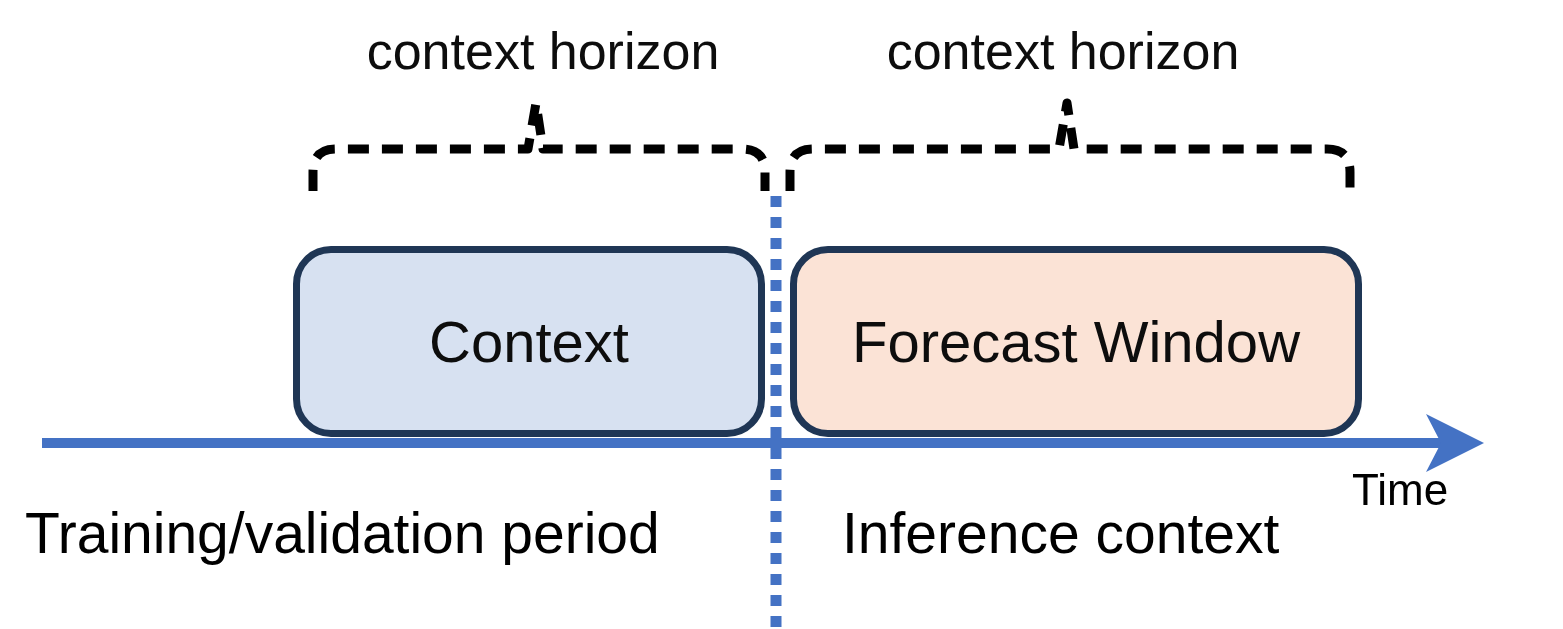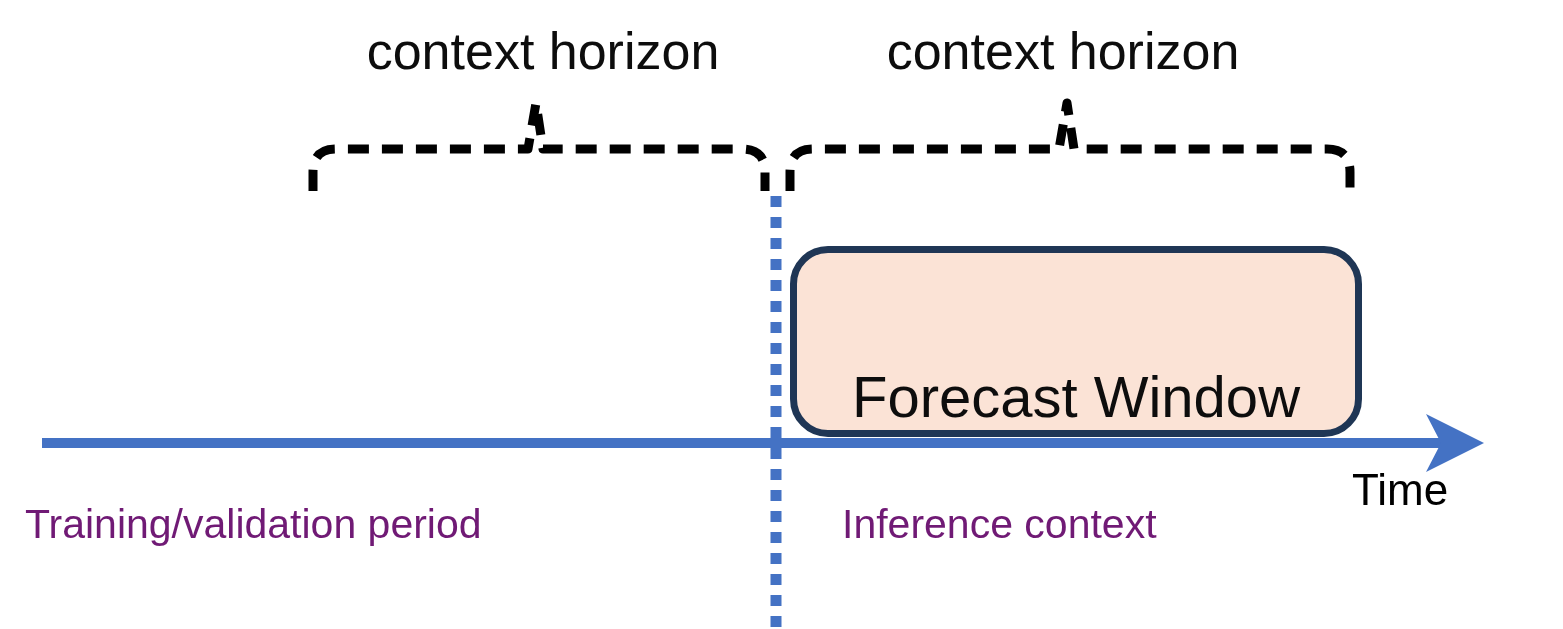--- a/index.html
+++ b/index.html
@@ -74,28 +74,27 @@
   }
   .box.context-box {
     left: 293px;
     width: 472px;
     background: #d7e1f1;
   }
   .box.forecast-box {
     left: 790px;
     width: 572px;
     background: #fbe3d6;
-    align-items: flex-end;
   }
   .period-label {
     position: absolute;
     top: 501px;
-    font-size: 41px;
+    font-size: 57px;
     line-height: 1.15;
-    color: #701a75;
+    color: #000000;
     white-space: nowrap;
   }
   .period-label.training { left: 25px; }
   .period-label.inference { left: 842px; }
   .time-label {
     position: absolute;
     left: 1352px;
     top: 466px;
     font-size: 44px;
     line-height: 1.1;
@@ -118,20 +117,23 @@
 
     <polygon class="arrowhead" points="1426,414 1484,443 1426,472 1441,443" fill="#4472c4"></polygon>
 
     <line class="divider-line" x1="776" y1="196" x2="776" y2="629" stroke="#4472c4"></line>
   </svg>
 
   <div class="annotation context">context horizon</div>
 
   <div class="annotation forecast">context horizon</div>
 
+  <div class="box context-box">
+    <span>Context</span>
+  </div>
 
   <div class="box forecast-box">
     <span>Forecast Window</span>
   </div>
 
   <div class="time-label">Time</div>
 
   <div class="period-label training">Training/validation period</div>
 
   <div class="period-label inference">Inference context</div>

